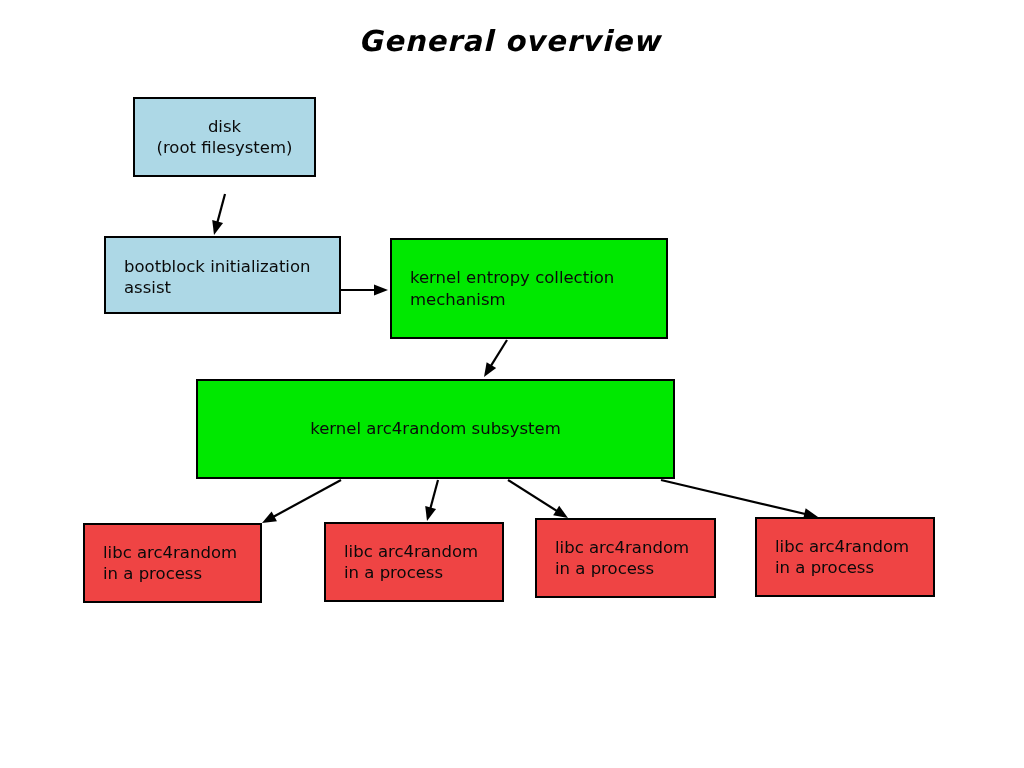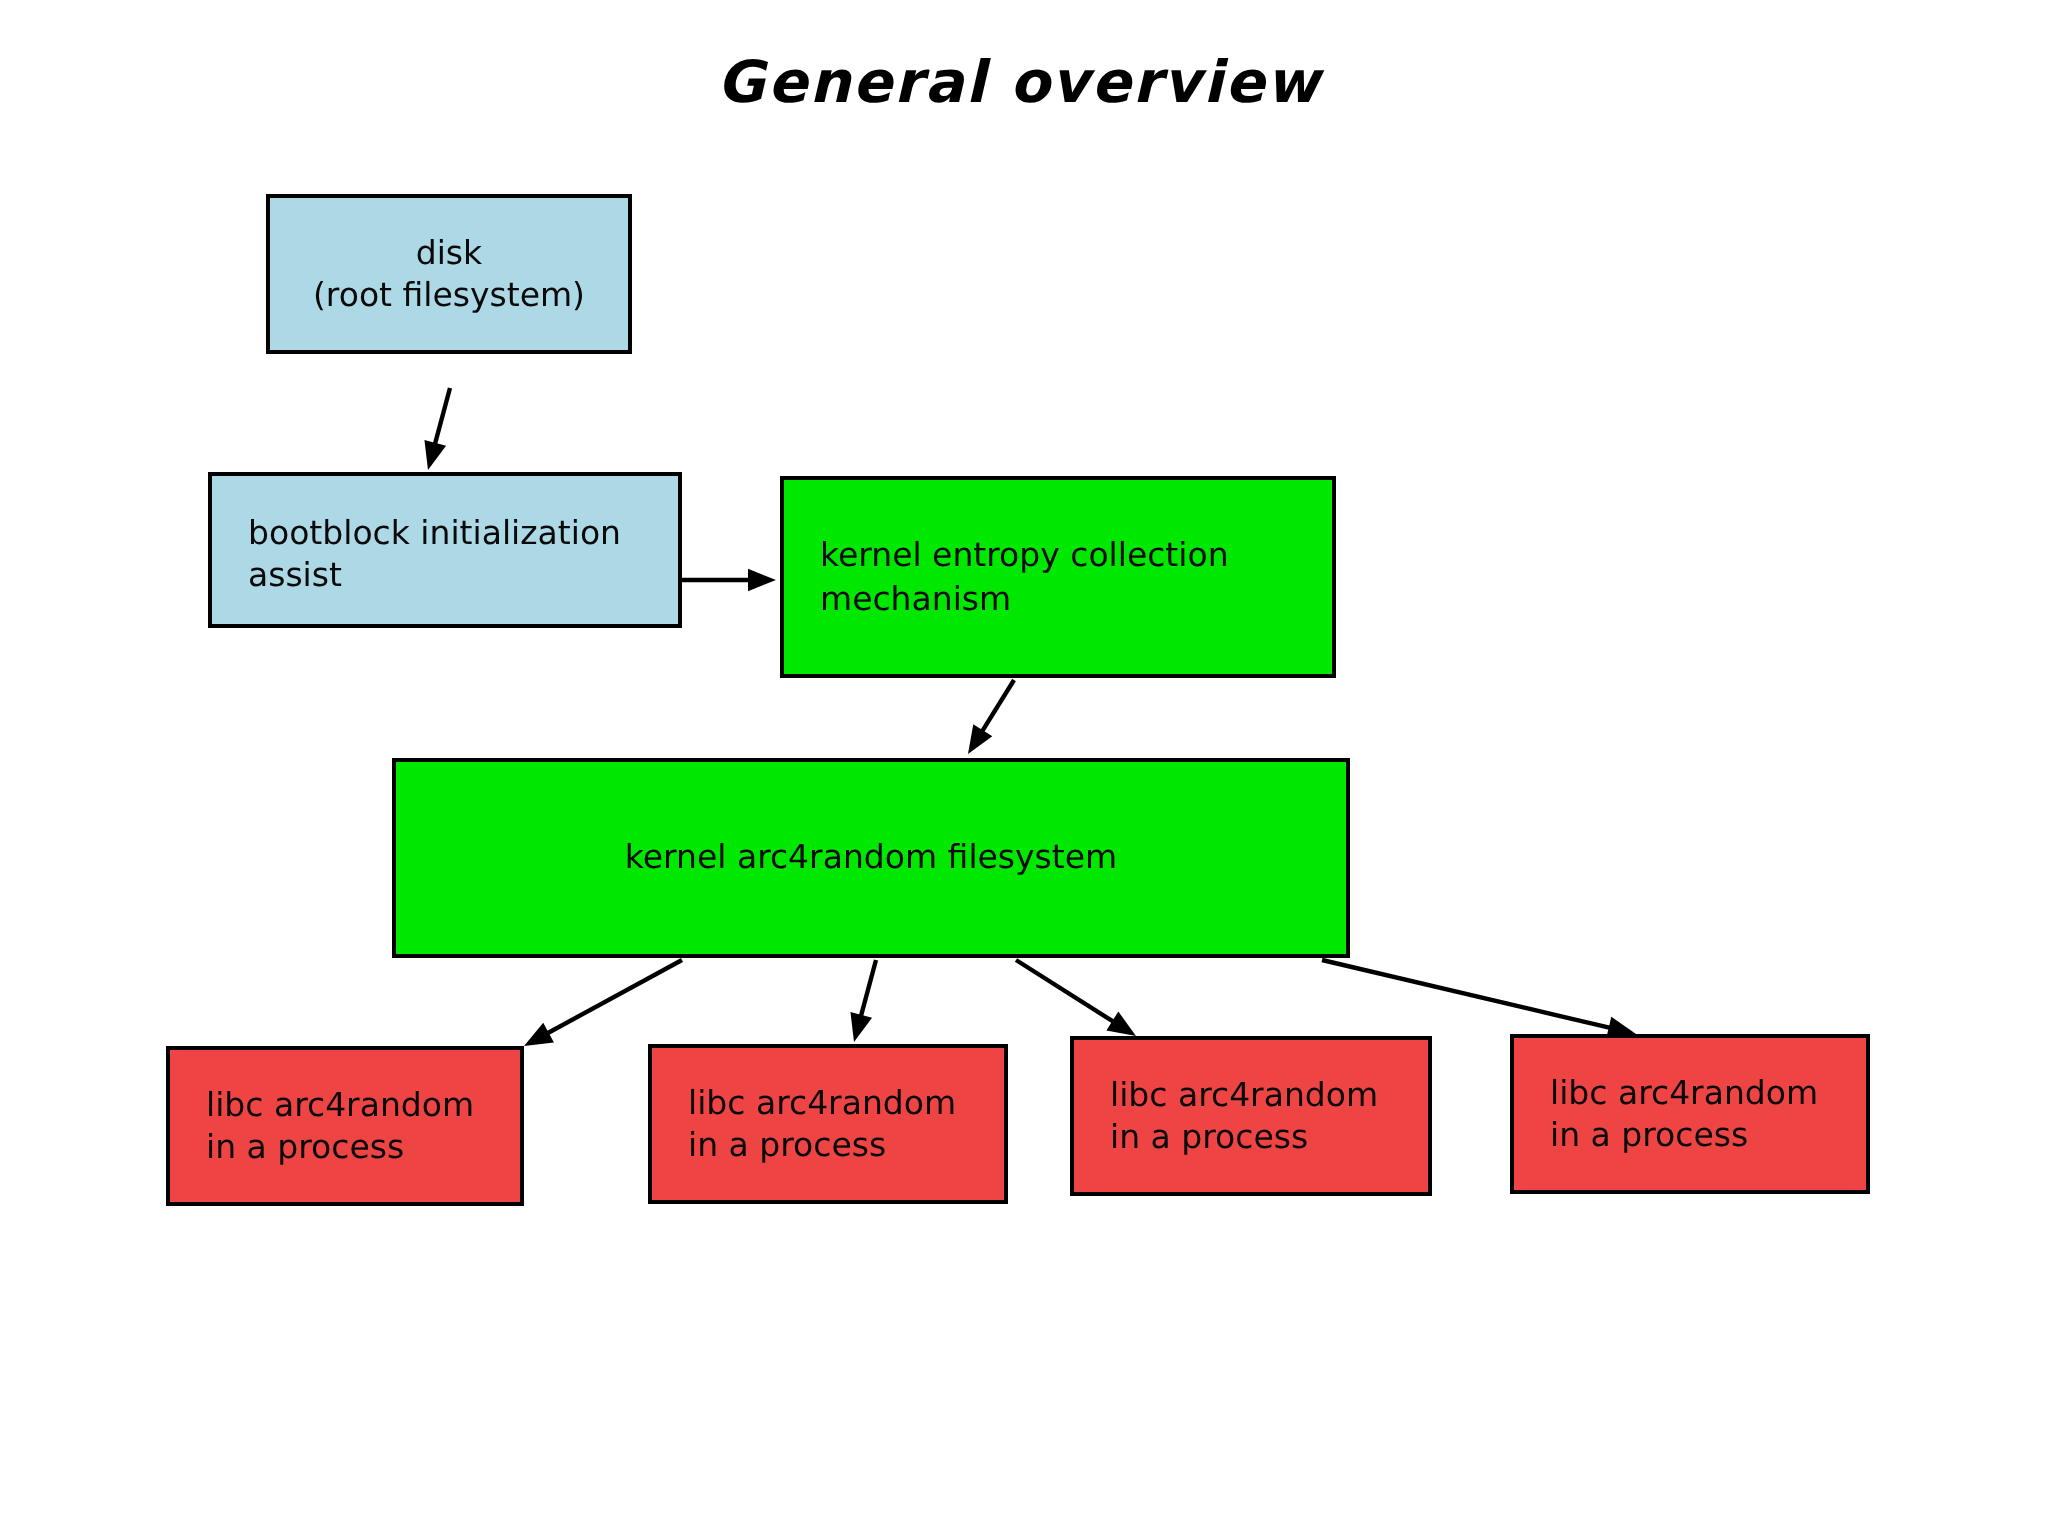--- a/index.html
+++ b/index.html
@@ -105,21 +105,21 @@
       </g>
     </svg>
 
   <div id="node-layer">
       <div class="node blue center-text" style="left: 133px; top: 97px; width: 183px; height: 80px; padding: 0px 10px;"><span>disk
 (root filesystem)</span></div>
       <div class="node blue left-text" style="left: 104px; top: 236px; width: 237px; height: 78px; padding: 4px 0px 0px 18px;"><span>bootblock initialization
 assist</span></div>
       <div class="node green left-text" style="left: 390px; top: 238px; width: 278px; height: 101px; padding: 0px 12px 0px 18px;"><span>kernel entropy collection
 mechanism</span></div>
-      <div class="node green center-text" style="left: 196px; top: 379px; width: 479px; height: 100px; padding: 0px 10px;"><span>kernel arc4random filesystem</span></div>
+      <div class="node green center-text" style="left: 196px; top: 379px; width: 479px; height: 100px; padding: 0px 10px;"><span>kernel arc4random subsystem</span></div>
       <div class="node orange left-text" style="left: 83px; top: 523px; width: 179px; height: 80px; padding: 0px 0px 0px 18px;"><span>libc arc4random
 in a process</span></div>
       <div class="node orange left-text" style="left: 324px; top: 522px; width: 180px; height: 80px; padding: 0px 0px 0px 18px;"><span>libc arc4random
 in a process</span></div>
       <div class="node orange left-text" style="left: 535px; top: 518px; width: 181px; height: 80px; padding: 0px 0px 0px 18px;"><span>libc arc4random
 in a process</span></div>
       <div class="node orange left-text" style="left: 755px; top: 517px; width: 180px; height: 80px; padding: 0px 0px 0px 18px;"><span>libc arc4random
 in a process</span></div>
     </div>
 

